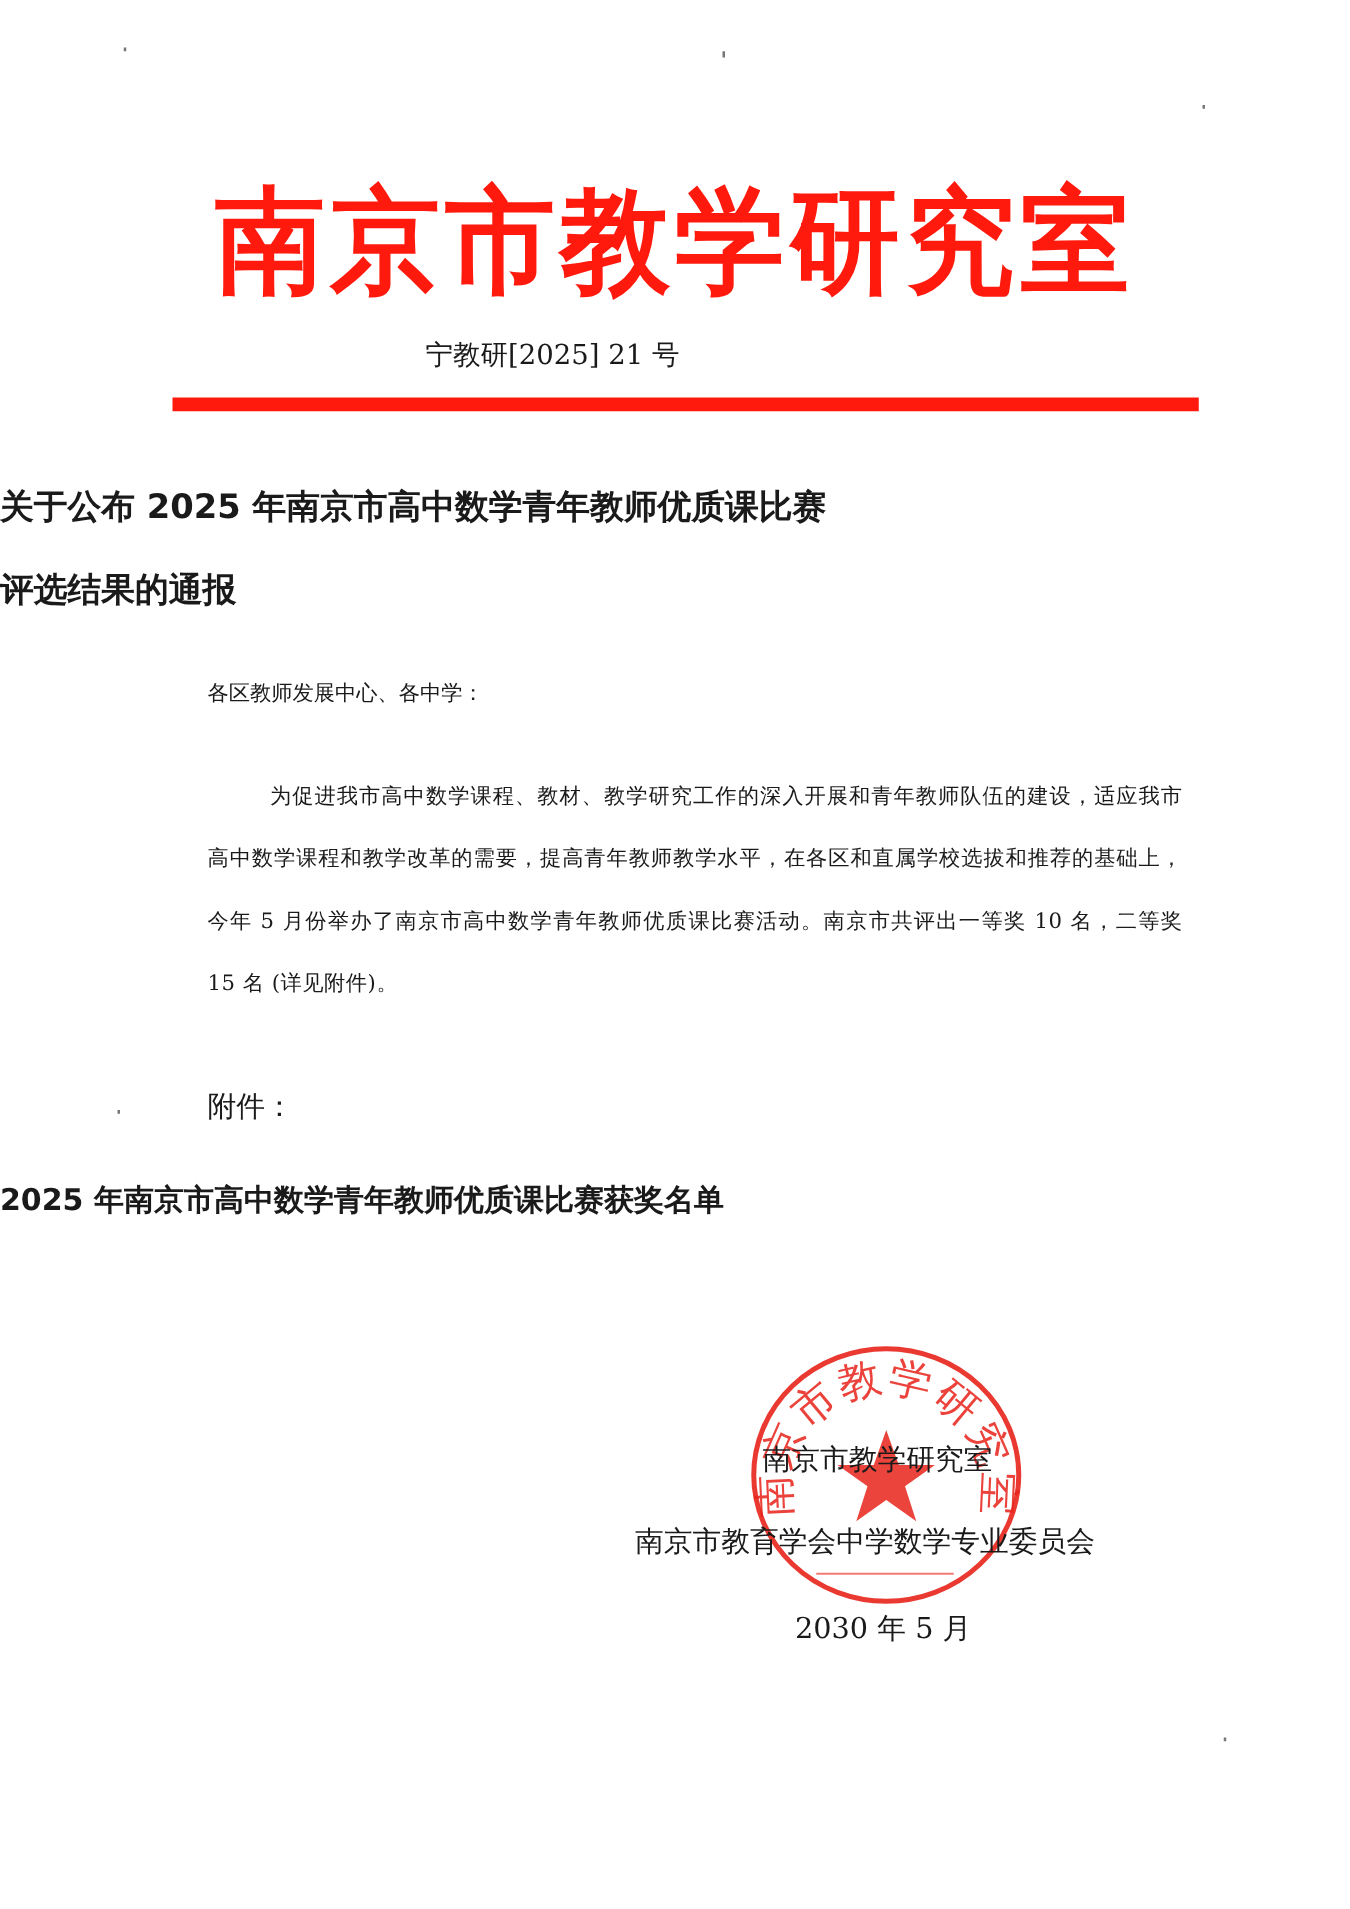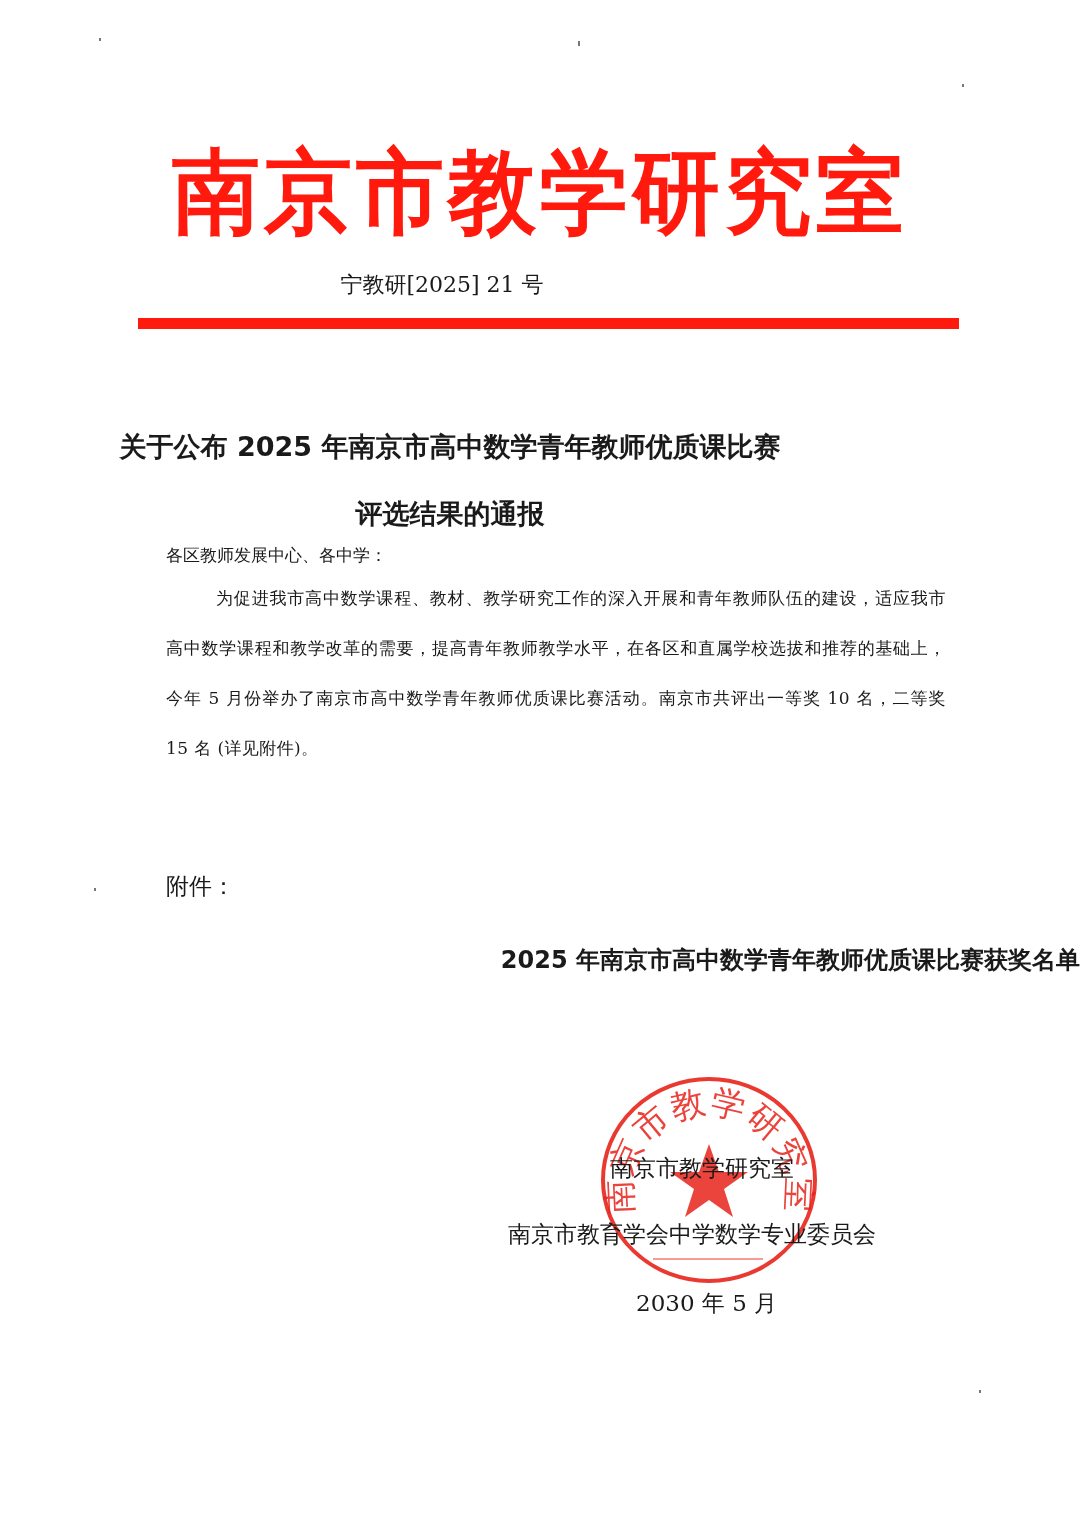--- a/index.html
+++ b/index.html
@@ -9,28 +9,28 @@
   }
   .abs { position: absolute; }
   .masthead {
     left: 0; width: 1080px; top: 138px; text-align: center;
     font-family: "DejaVu Sans", "Liberation Sans", sans-serif;
     font-size: 88px; font-weight: bold; letter-spacing: 4px; line-height: 110px;
     transform: scaleY(1.05);
   }
   .docno { left: 0; width: 884px; top: 270px; text-align: center; font-size: 22px; line-height: 30px; }
   .redline { left: 138px; top: 318px; width: 821px; height: 11px; }
-  .title { left: 0; width: 900px; text-align: center; font-family: "DejaVu Sans", "Liberation Sans", sans-serif;
-    font-weight: bold; font-size: 27px; line-height: 36px; margin-top: 41px; }
+  .title { left: 0; width: 900px; font-family: "DejaVu Sans", "Liberation Sans", sans-serif;
+    font-weight: bold; font-size: 27px; line-height: 36px; }
   .t1 { top: 388px; } .t2 { top: 455px; }
   .body-text { left: 166px; width: 780px; font-size: 17px; line-height: 50px; }
   .salutation { top: 530px; }
-  .para { top: 573px; text-indent: 50px; text-align: justify; letter-spacing: 0.4px; }
+  .para { top: 612px; text-indent: 50px; text-align: justify; letter-spacing: 0.4px; }
   .attach-label { left: 166px; top: 868px; font-size: 23px; line-height: 36px; }
-  .attach-title { left: 0; width: 1080px; top: 942px; text-align: right; font-family: "DejaVu Sans", "Liberation Sans", sans-serif;
+  .attach-title { left: 0; width: 1080px; top: 942px; text-align: left; font-family: "DejaVu Sans", "Liberation Sans", sans-serif;
     font-weight: bold; font-size: 24px; line-height: 36px; }
   .stamp { left: 598px; top: 1074px; width: 222px; height: 212px; }
   .sign1 { left: 610px; top: 1150px; font-size: 23px; line-height: 36px; z-index: 2; }
   .sign2 { left: 508px; top: 1216px; font-size: 23px; line-height: 36px; z-index: 2; }
   .sign-date { left: 636px; top: 1285px; font-size: 23px; line-height: 36px; }
   .speck { width: 2px; height: 3px; background: #777; }
 </style>
 </head>
 <body>
 

